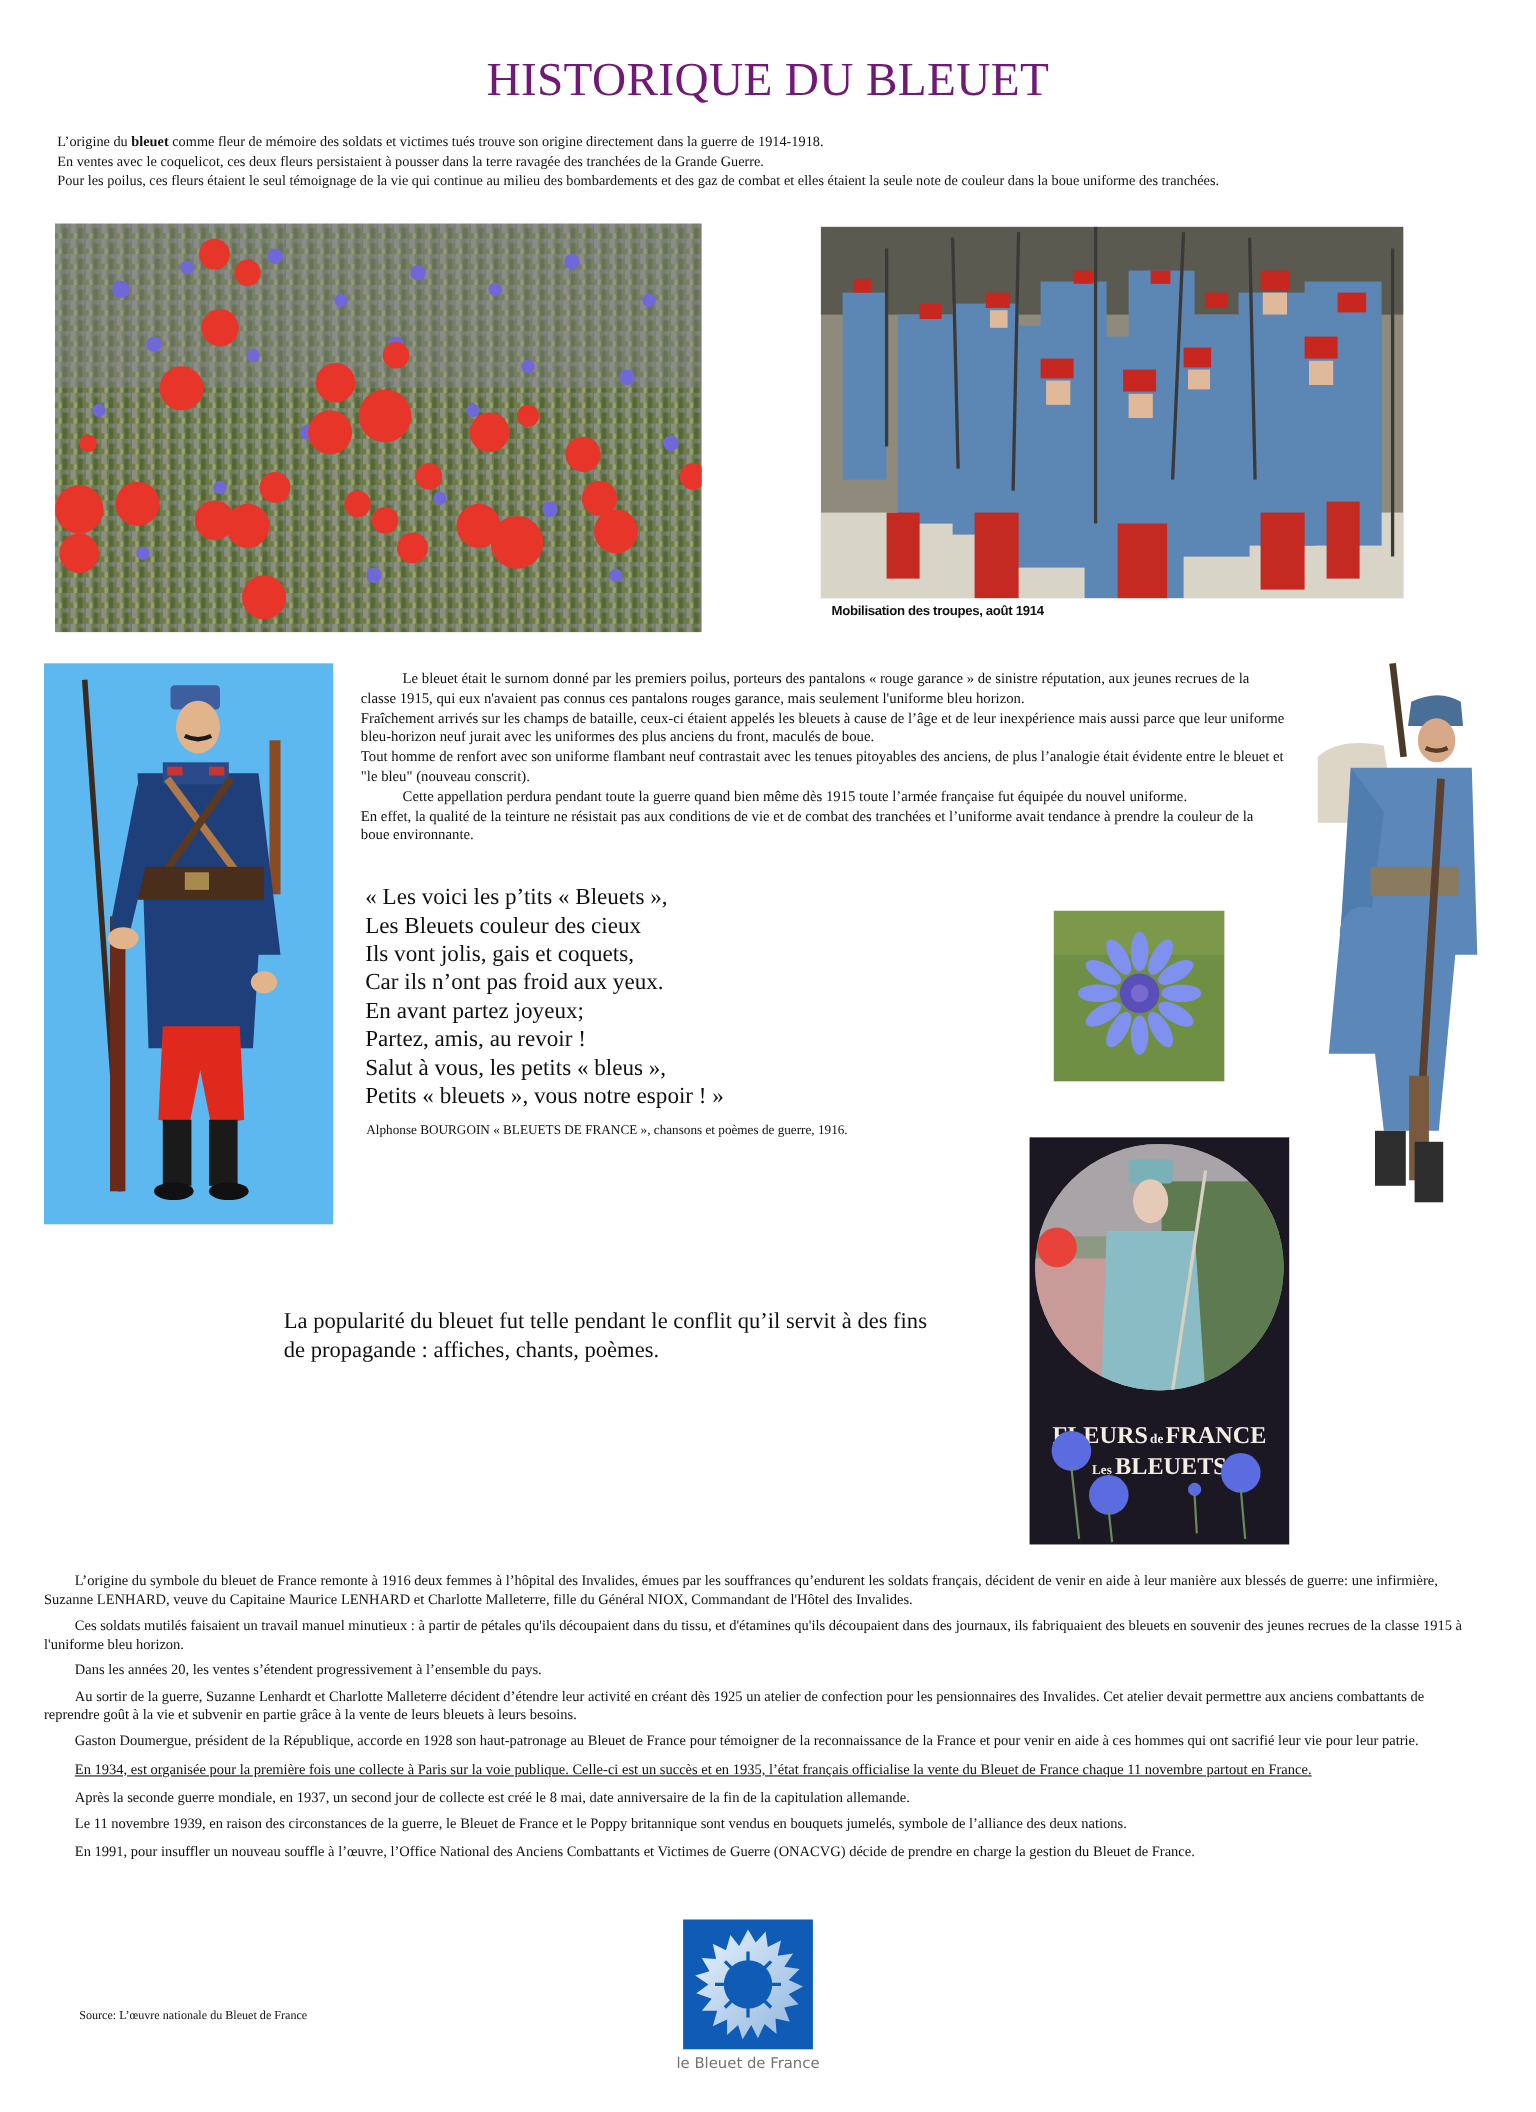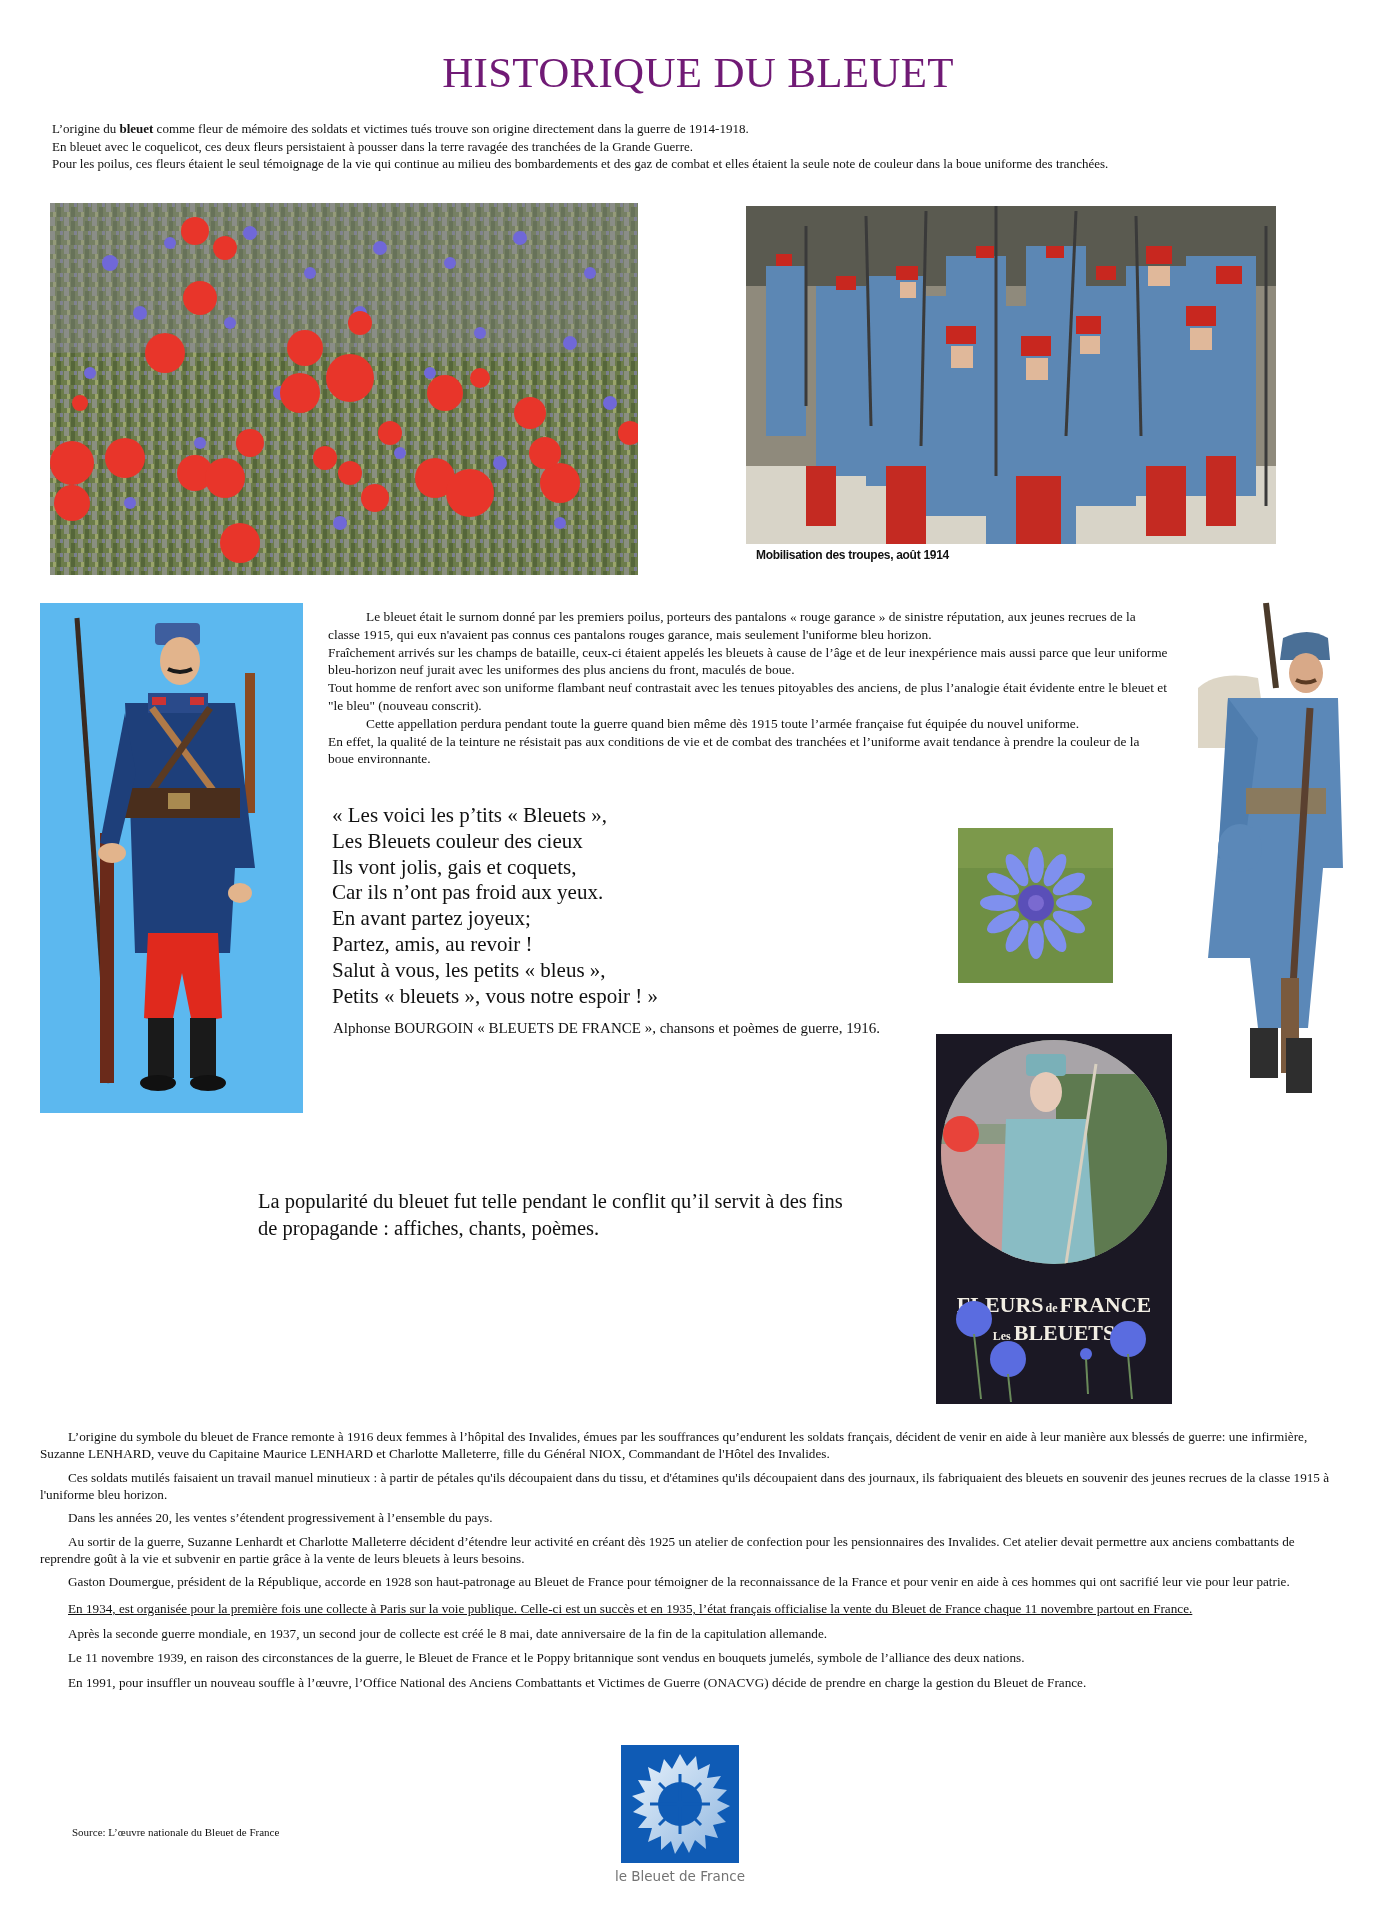--- a/index.html
+++ b/index.html
@@ -8,37 +8,37 @@
   .abs { position: absolute; }
   .title { left: 0; width: 1396px; top: 48px; text-align: center; font-size: 43px; letter-spacing: 0.3px; color: #701a75; }
   .intro { left: 52px; top: 120px; width: 1330px; font-size: 13px; line-height: 17.5px; }
   .intro p { white-space: nowrap; }
   .intro b { font-weight: bold; }
   .img { overflow: hidden; }
   .caption { font-family: "Liberation Sans", "DejaVu Sans", sans-serif; font-weight: bold; font-size: 12px; letter-spacing: -0.3px; }
   .para { font-size: 13.4px; line-height: 17.8px; }
   .para p.indent { text-indent: 38px; }
   .poem { font-size: 21px; line-height: 25.8px; }
-  .attrib { font-size: 15px; }
+  .attrib { font-size: 12px; }
   .propaganda { font-size: 20.5px; line-height: 27px; }
   .bottom { font-size: 13.2px; line-height: 17px; }
   .bottom p { text-indent: 28px; margin-bottom: 6.5px; }
   .bottom p.gap { margin-top: 10px; text-decoration: underline; }
   .bottom p.tight { margin-bottom: 7.5px; }
   .source { font-size: 11px; }
   .logo-text { font-family: "DejaVu Sans", "Liberation Sans", sans-serif; color: #737373; font-size: 13.5px; text-align: center; }
 </style>
 </head>
 <body>
 
 <div class="abs title">HISTORIQUE DU BLEUET</div>
 
 <div class="abs intro">
   <p><span>L’origine du </span><b>bleuet</b><span> comme fleur de mémoire des soldats et victimes tués trouve son origine directement dans la guerre de 1914-1918.</span></p>
-  <p>En bleuet avec le coquelicot, ces deux fleurs persistaient à pousser dans la terre ravagée des tranchées de la Grande Guerre.</p>
+  <p>En ventes avec le coquelicot, ces deux fleurs persistaient à pousser dans la terre ravagée des tranchées de la Grande Guerre.</p>
   <p>Pour les poilus, ces fleurs étaient le seul témoignage de la vie qui continue au milieu des bombardements et des gaz de combat et elles étaient la seule note de couleur dans la boue uniforme des tranchées.</p>
 </div>
 
 <div class="abs img" style="left:50px; top:203px; width:588px; height:372px;">
   <svg width="588" height="372" viewBox="0 0 588 372">
     <defs>
       <pattern id="grass" width="14" height="14" patternUnits="userSpaceOnUse">
         <rect width="14" height="14" fill="#6c7c4a"></rect>
         <rect x="0" y="0" width="5" height="9" fill="#8a8f80"></rect>
         <rect x="7" y="4" width="4" height="10" fill="#55663a"></rect>

